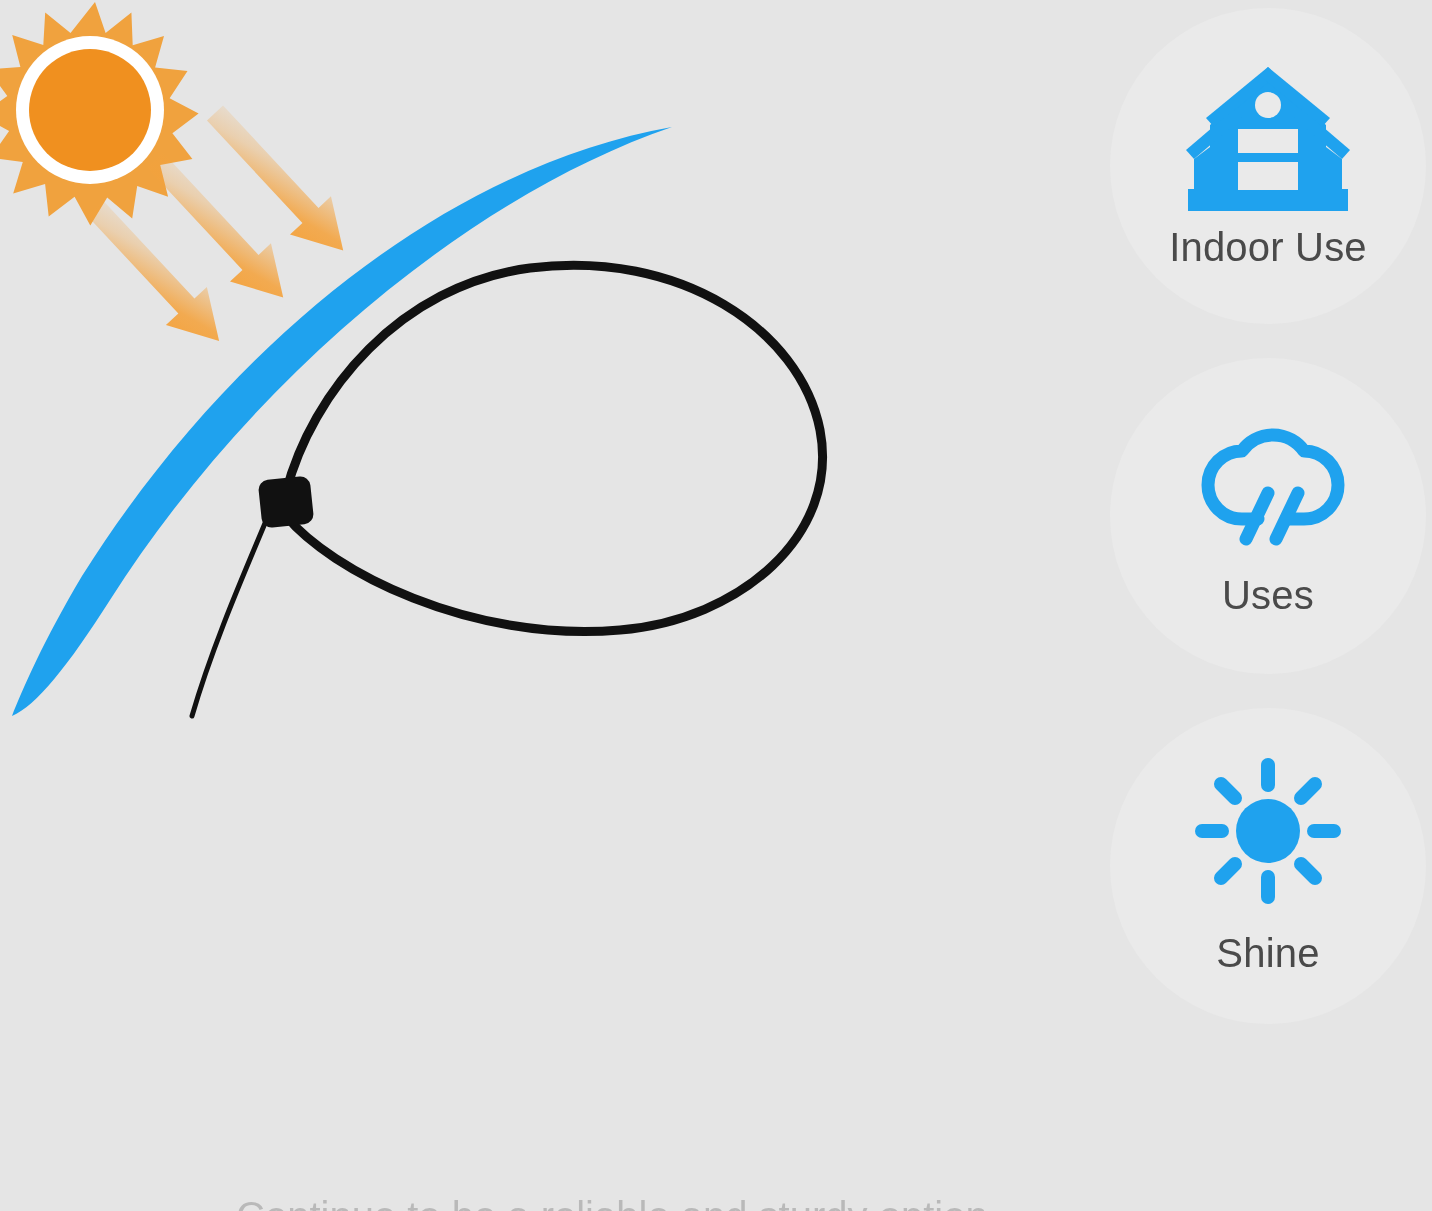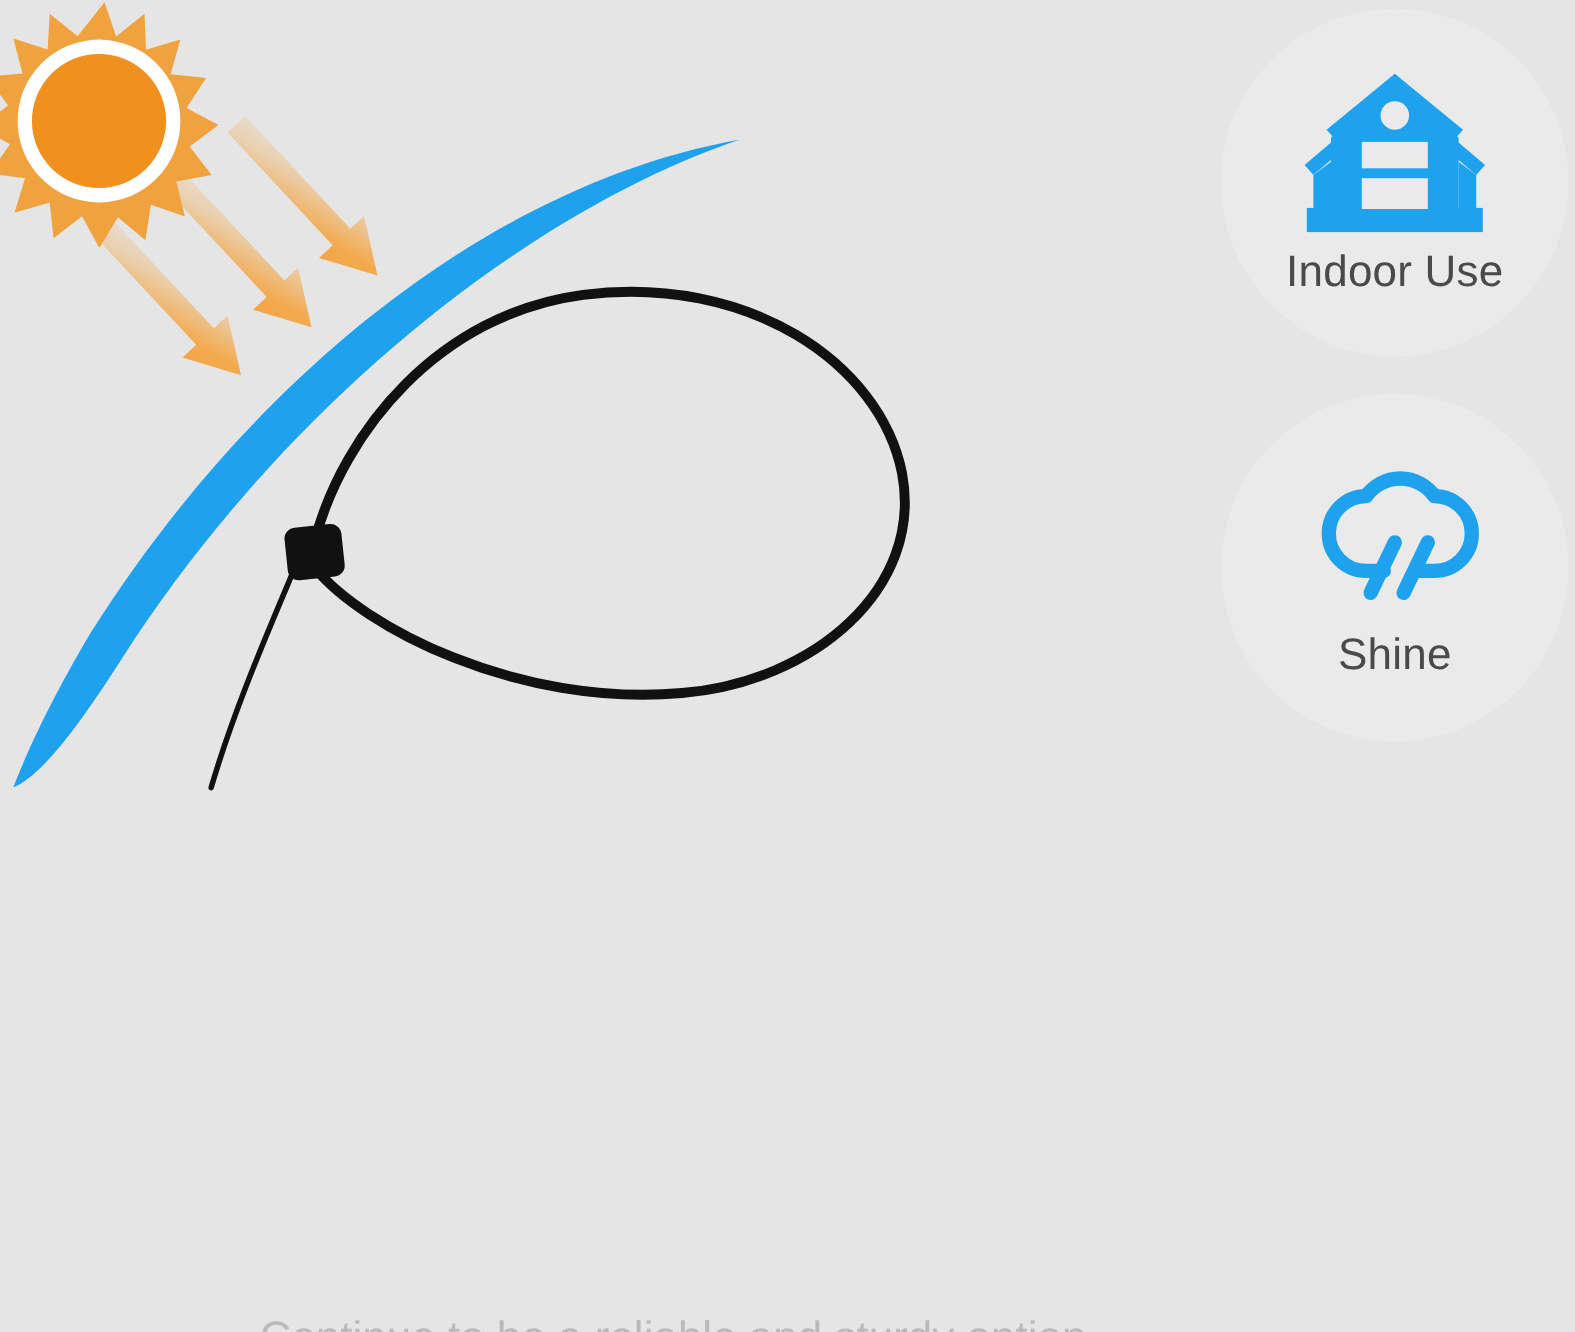--- a/index.html
+++ b/index.html
@@ -212,23 +212,43 @@
                      A 38 38 0 0 1 122 36
                      A 34 34 0 0 1 122 104
                      L 106 104
                      M 76 104 L 60 104"></path>
 
             <line x1="86" y1="78" x2="64" y2="124"></line>
             <line x1="116" y1="78" x2="94" y2="124"></line>
           </g>
         </svg>
       </span>
+      <span class="badge-label">Uses</span>
+    </div>
+
+    <div class="feature-badge b3">
+      <span class="badge-icon">
+        <svg width="148" height="148" viewBox="0 0 148 148" xmlns="http://www.w3.org/2000/svg">
+          <circle cx="74" cy="74" r="32" fill="#1FA2EE"></circle>
+          <g stroke="#1FA2EE" stroke-width="14" stroke-linecap="round">
+
+            <line x1="74" y1="8" x2="74" y2="28"></line>
+            <line x1="74" y1="120" x2="74" y2="140"></line>
+            <line x1="8" y1="74" x2="28" y2="74"></line>
+            <line x1="120" y1="74" x2="140" y2="74"></line>
+
+            <line x1="27" y1="27" x2="41" y2="41"></line>
+            <line x1="107" y1="107" x2="121" y2="121"></line>
+            <line x1="121" y1="27" x2="107" y2="41"></line>
+            <line x1="41" y1="107" x2="27" y2="121"></line>
+          </g>
+        </svg>
+      </span>
       <span class="badge-label">Shine</span>
     </div>
-
   </div>
 
 
   <div id="subcaption">
     <div class="sub-line">Continue to be a reliable and sturdy option</div>
   </div>
 
 </div>
 
 </body></html>

